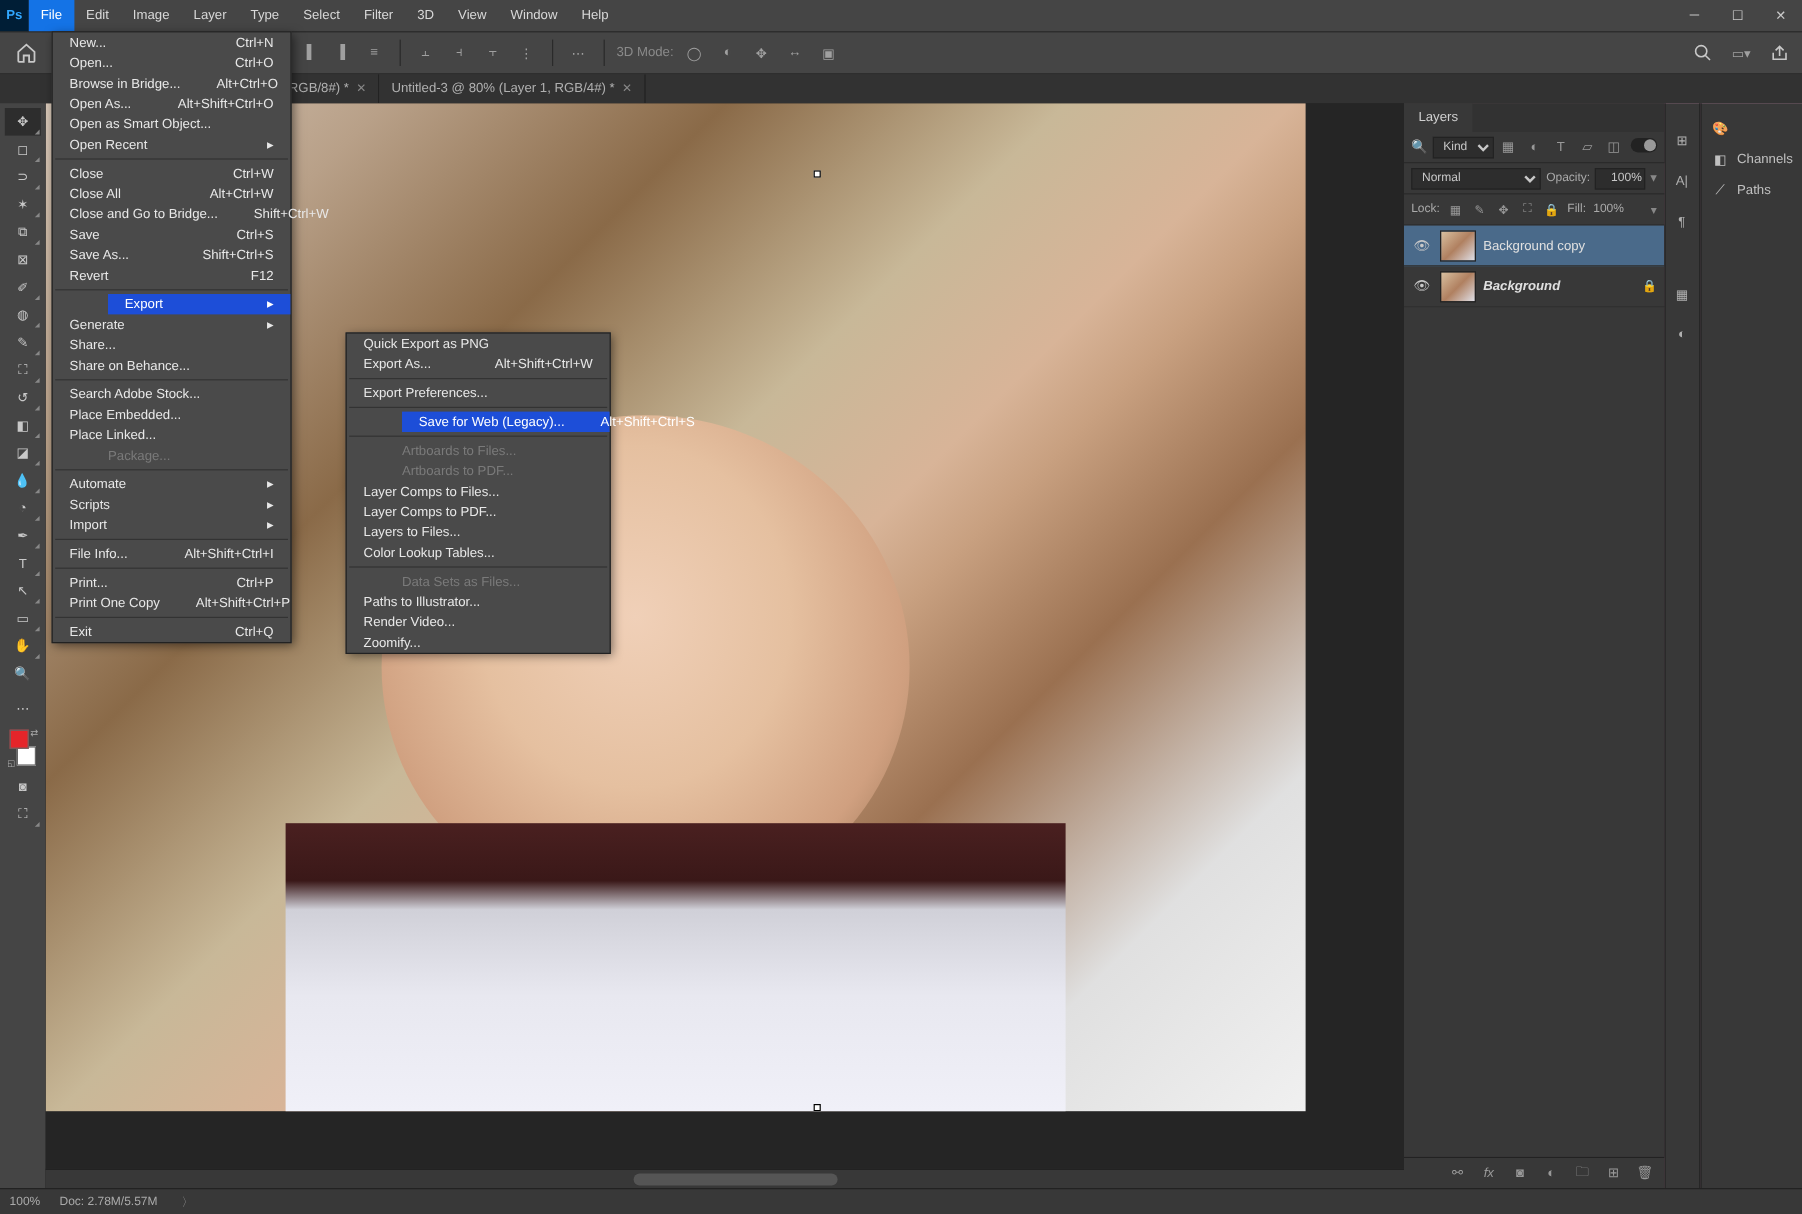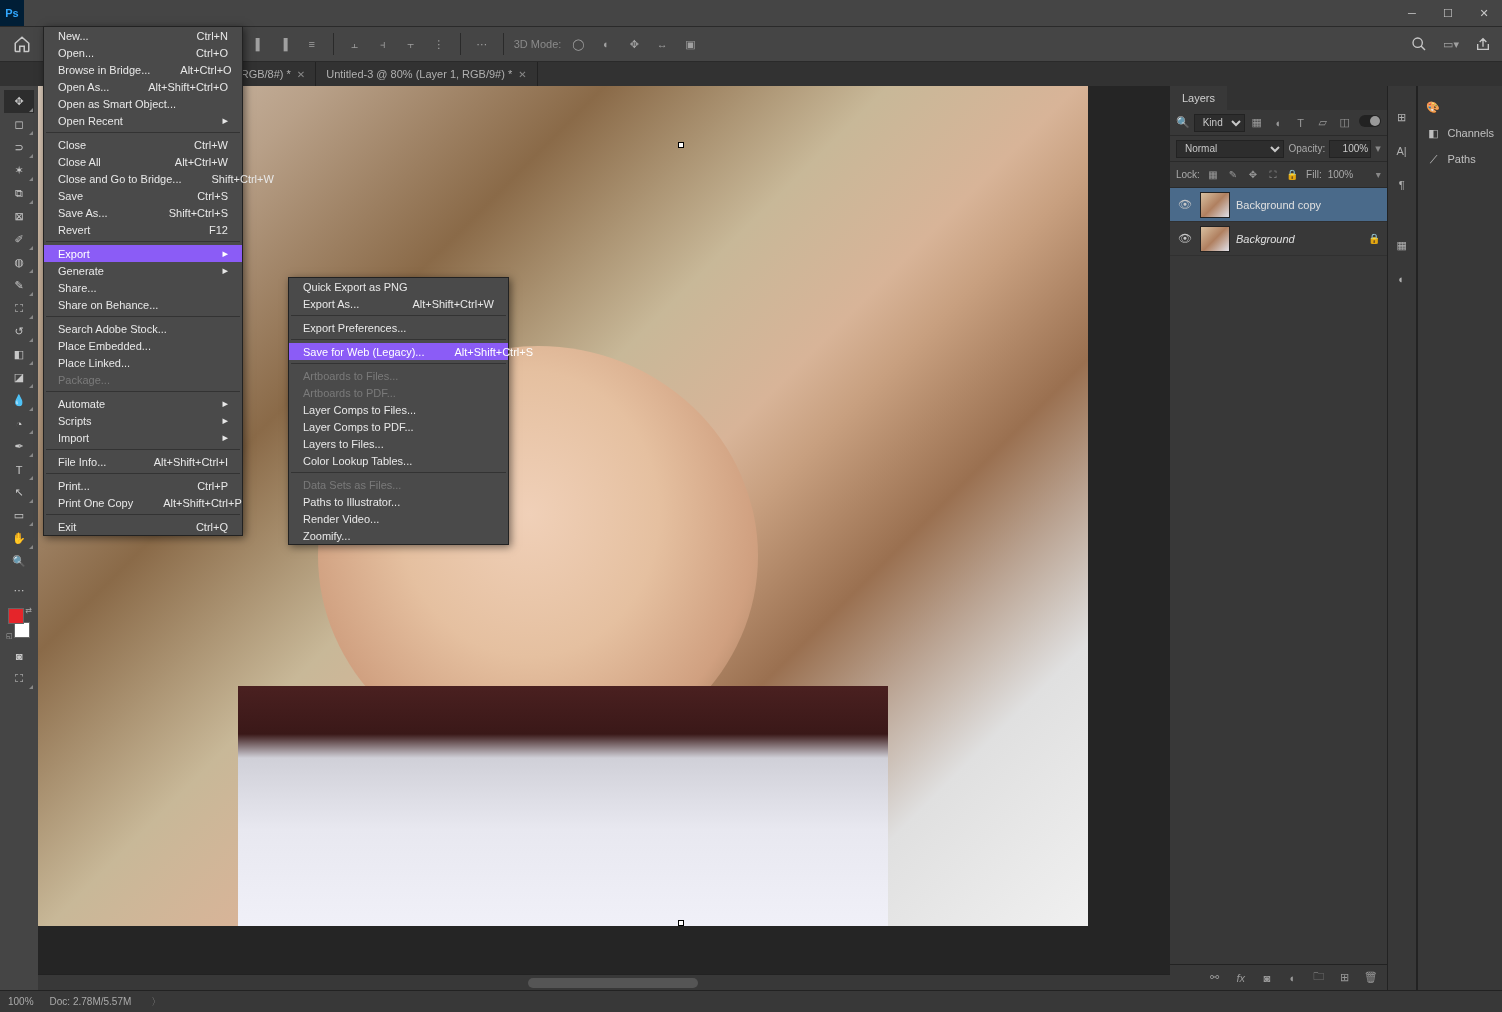--- a/index.html
+++ b/index.html
@@ -69,51 +69,64 @@
 .panel-blend .val { background: #2d2d2d; border: 1px solid #222; font-size: 10px; height: 18px; padding: 0 2px; width: 42px; display:flex; align-items:center; justify-content:flex-end; }
 .panel-lock { height: 26px; display: flex; align-items: center; padding: 0 6px; gap: 6px; border-bottom: 1px solid #2a2a2a; font-size: 10px; color: #aaa; }
 .panel-lock .lockicn { width:14px; height:14px; display:flex; align-items:center; justify-content:center; color:#999; }
 .layers-list { flex: 1; background: #383838; }
 .layer-row { height: 34px; display: flex; align-items: center; gap: 6px; padding: 0 6px; border-bottom: 1px solid #303030; }
 .layer-row.selected { background: #4a6a8a; }
 .eye { width: 18px; height: 18px; display:flex; align-items:center; justify-content:center; color:#c8c8c8; }
 .layer-thumb { width: 30px; height: 26px; background: linear-gradient(135deg,#d8c0a0,#b08060,#e0e0e8); border: 1px solid #222; }
 .layer-name { font-size: 11px; color: #e0e0e0; }
 .layer-row .lock-ind { margin-left: auto; color:#aaa; font-size:10px; }
-.layer-row.bg .layer-name { font-style: italic; }
+.layer-row.bg .layer-name { font-style: italic; font-weight: bold; }
 .panel-footer { height: 26px; background: #383838; border-top: 1px solid #222; display: flex; align-items: center; justify-content: flex-end; gap: 10px; padding: 0 8px; }
 .panel-footer .ficon { width:16px; height:16px; display:flex; align-items:center; justify-content:center; color:#999; font-size:11px; }
 
 
 .far-right { width: 96px; background: #383838; border-left: 1px solid #222; display: flex; flex-direction: column; padding-top: 8px; }
 .far-right .fr-row { height: 26px; display: flex; align-items: center; gap: 6px; padding: 0 8px; color: #c0c0c0; font-size: 11px; }
 .far-right .fr-icon { width:16px; height:16px; display:flex; align-items:center; justify-content:center; }
 
 
 .statusbar { height: 22px; background: #383838; border-top: 1px solid #222; display: flex; align-items: center; padding: 0 8px; gap: 16px; font-size: 10px; color: #aaa; }
 .statusbar .chev { margin-left: 4px; color:#888; }
 
 
 .dropdown { position: absolute; background: #4a4a4a; border: 1px solid #222; box-shadow: 2px 2px 8px rgba(0,0,0,0.5); z-index: 1000; }
 .dropdown .dd-item { height: 17px; display: flex; align-items: center; padding: 0 14px; color: #e8e8e8; font-size: 11px; white-space: nowrap; }
-.dropdown .dd-item.highlight { background: #8b5cf6; color: #fff; }
-.dropdown .dd-item.disabled { color: #7a7a7a; }
+.dropdown .dd-item.highlight { background: #1d4ed8; color: #fff; margin-left: 46px; }
+.dropdown .dd-item.disabled { color: #7a7a7a; margin-left: 32px; }
 .dropdown .dd-item .kbd { margin-left: auto; padding-left: 30px; }
 .dropdown .dd-item .arrow { margin-left: auto; padding-left: 30px; }
 .dropdown .dd-sep { height: 1px; background: #333; margin: 3px 2px; }
 .file-menu { left: 43px; top: 26px; width: 200px; }
 .export-menu { left: 288px; top: 277px; width: 221px; }
 
 svg { pointer-events: none; }
 </style>
 </head>
 <body>
 
 <div class="titlebar">
   <div class="ps-logo">Ps</div>
+  <div class="menubar" id="menubar">
+      <div class="menu-item active">File</div>
+      <div class="menu-item">Edit</div>
+      <div class="menu-item">Image</div>
+      <div class="menu-item">Layer</div>
+      <div class="menu-item">Type</div>
+      <div class="menu-item">Select</div>
+      <div class="menu-item">Filter</div>
+      <div class="menu-item">3D</div>
+      <div class="menu-item">View</div>
+      <div class="menu-item">Window</div>
+      <div class="menu-item">Help</div>
+    </div>
   <div class="window-controls">
     <div class="wc">─</div>
     <div class="wc">☐</div>
     <div class="wc">✕</div>
   </div>
 </div>
 
 <div class="optbar">
   <div class="home-btn">
     <svg width="18" height="18" viewBox="0 0 24 24" fill="none" stroke="#c8c8c8" stroke-width="2">
@@ -161,21 +174,21 @@
 <div class="tabbar" id="tabbar">
     <div class="tab covered">
       <span>8*) *</span>
       <span class="close-x">✕</span>
     </div>
     <div class="tab">
       <span>Untitled-2 @ 80% (Layer 1, RGB/8#) *</span>
       <span class="close-x">✕</span>
     </div>
     <div class="tab">
-      <span>Untitled-3 @ 80% (Layer 1, RGB/9#) *</span>
+      <span>Untitled-3 @ 80% (Layer 1, RGB/4#) *</span>
       <span class="close-x">✕</span>
     </div>
   </div>
 
 <div class="main">
 
   <div class="toolbar">
     <div class="tool active">✥<span class="tri"></span></div>
     <div class="tool">◻<span class="tri"></span></div>
     <div class="tool">⊃<span class="tri"></span></div>

